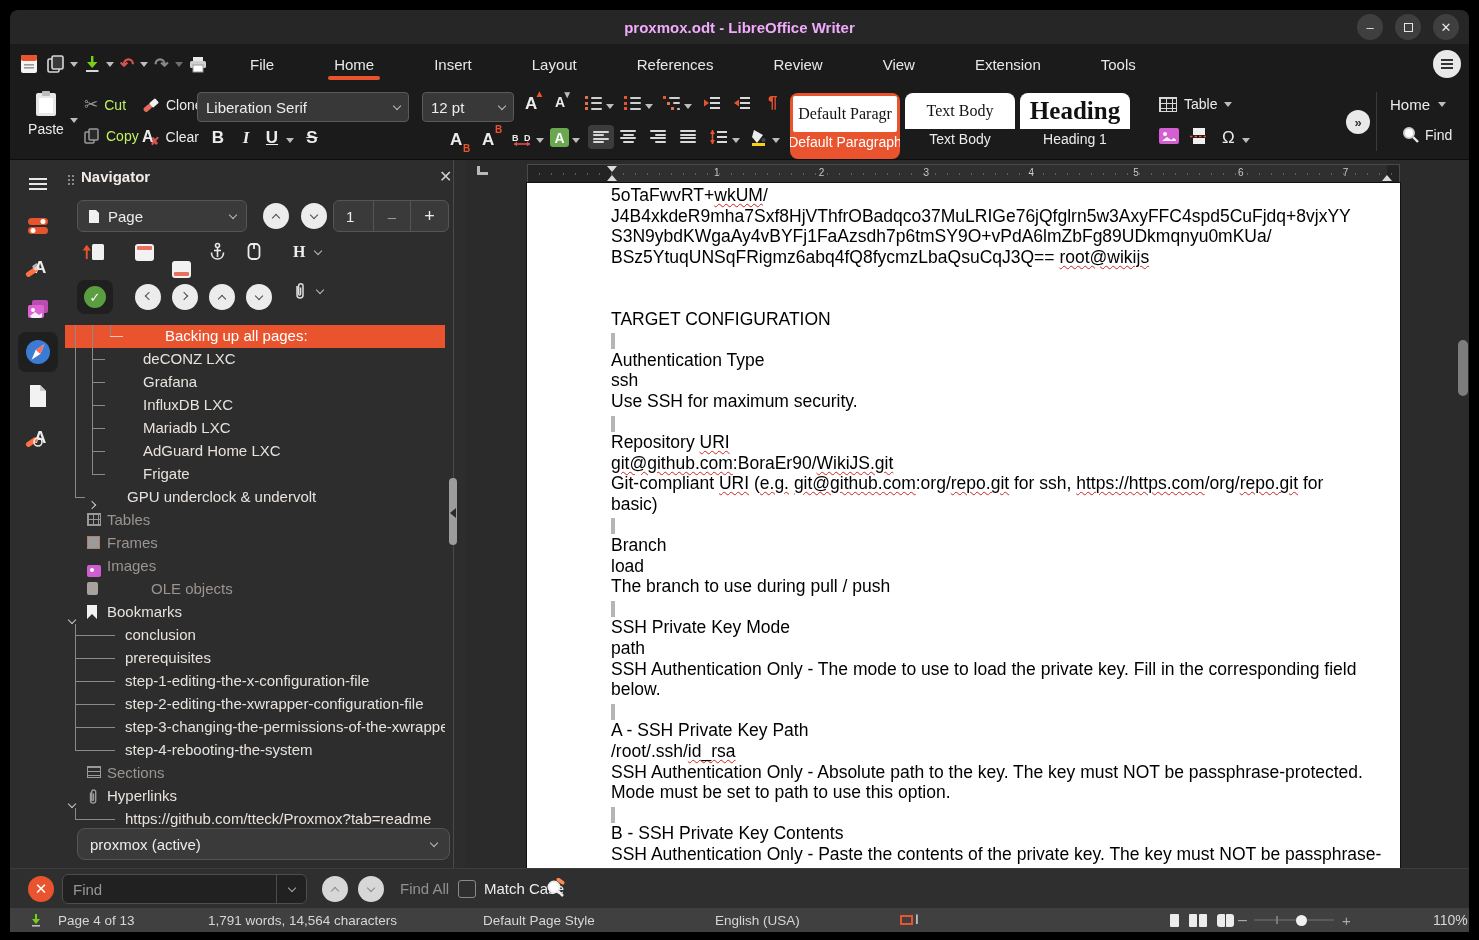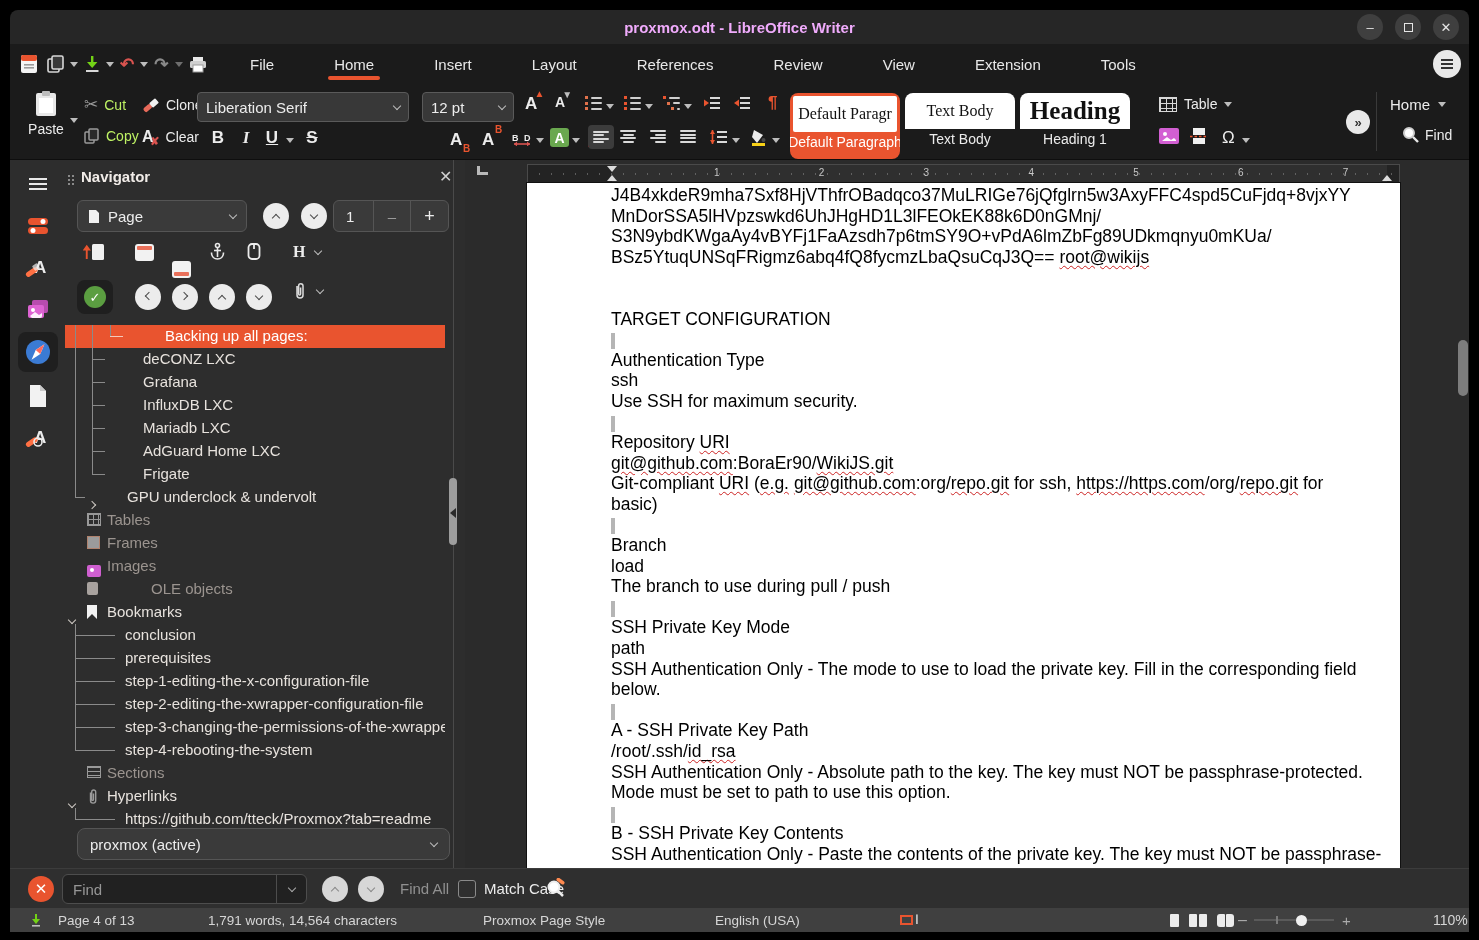--- a/index.html
+++ b/index.html
@@ -731,22 +731,22 @@
             <span class="rnum" style="left: 608px;">5</span>
             <span class="rnum" style="left: 712.8px;">6</span>
             <span class="rnum" style="left: 817.6px;">7</span>
           </div>
         <div class="mkdown" style="left:79px;"></div>
         <div class="mkup" style="left:79px;"></div>
         <div class="mkup" style="left:854px;"></div>
       </div>
       <div class="abs page">
         <div class="doctext" id="doc-text">
+            <div class="dline"><span>5oTaFwvRT+</span><span class="sq">wkUM</span><span>/</span></div>
             <div class="dline"><span>J4B4xkdeR9mha7Sxf8HjVThfrOBadqco37MuLRIGe76jQfglrn5w3AxyFFC4spd5CuFjdq+8vjxYY</span></div>
-            <div class="dline"><span>MnDorSSA5lHVpzswkd6UhJHgHD1L3lFEOkEK88k6D0nGMnj/</span></div>
             <div class="dline"><span>S3N9ybdKWgaAy4vBYFj1FaAzsdh7p6tmSY9O+vPdA6lmZbFg89UDkmqnyu0mKUa/</span></div>
             <div class="dline"><span>BSz5YtuqUNSqFRigmz6abq4fQ8fycmzLbaQsuCqJ3Q== </span><span class="sq">root@wikijs</span></div>
             <div class="dline">&nbsp;</div>
             <div class="dline">&nbsp;</div>
             <div class="dline"><span>TARGET CONFIGURATION</span></div>
             <div class="dline"><span class="pmark"></span></div>
             <div class="dline"><span>Authentication Type</span></div>
             <div class="dline"><span>ssh</span></div>
             <div class="dline"><span>Use SSH for maximum security.</span></div>
             <div class="dline"><span class="pmark"></span></div>
@@ -806,21 +806,21 @@
   <div class="abs statusbar">
     <div class="sb" style="left:20px;">
       <svg width="12" height="14">
           <rect x="5" y="1" width="2" height="6" fill="#73d216"></rect>
           <path d="M2 6 l4 5 4 -5 z" fill="#73d216"></path>
           <rect x="2" y="12" width="8" height="1.6" fill="#bdbdbd"></rect>
         </svg>
     </div>
     <div class="sb" style="left:48px;">Page 4 of 13</div>
     <div class="sb" style="left:198px;">1,791 words, 14,564 characters</div>
-    <div class="sb" style="left:473px;">Proxmox Page Style</div>
+    <div class="sb" style="left:473px;">Default Page Style</div>
     <div class="sb" style="left:705px;">English (USA)</div>
     <div class="sb" style="left:890px;">
       <span class="selicon"></span>
         <span class="ibeam">Ⅰ</span>
     </div>
     <div class="sb" style="left:1160px;gap:4px;">
       <span class="pg"></span>
       <span style="display:flex;gap:1.5px;margin-left:6px;">
           <span class="pg" style="width:8px;"></span>
           <span class="pg" style="width:8px;"></span>

